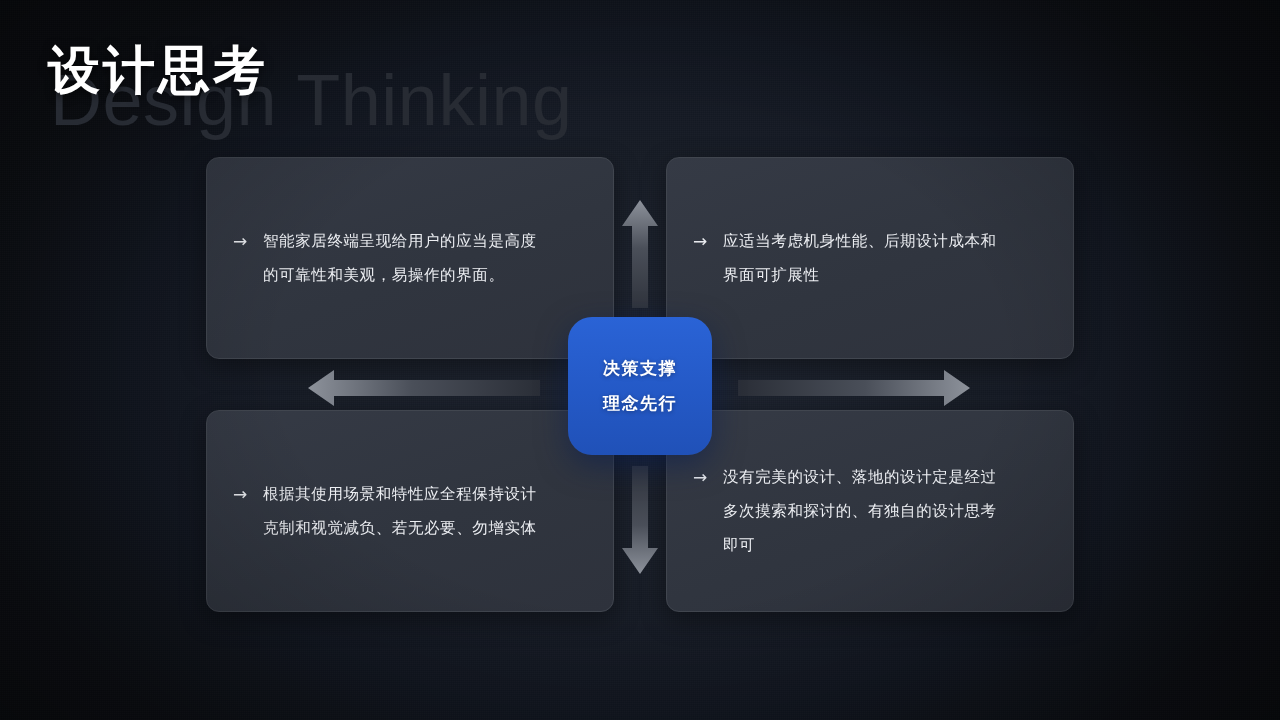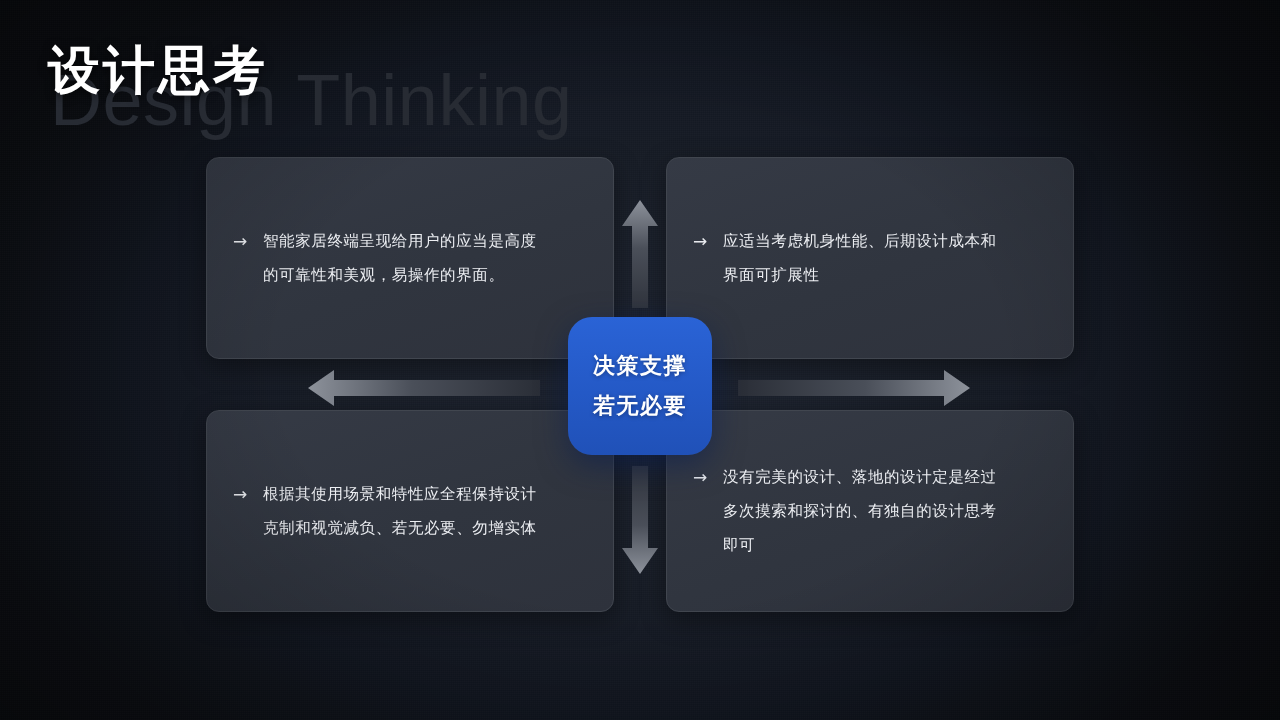--- a/index.html
+++ b/index.html
@@ -120,21 +120,21 @@
     border-radius: 24px;
     box-shadow: 0 10px 30px rgba(10,30,80,0.55);
     display: flex;
     flex-direction: column;
     align-items: center;
     justify-content: center;
     z-index: 6;
   }
   .center-line {
     color: #ffffff;
-    font-size: 22px;
+    font-size: 17px;
     font-weight: bold;
     letter-spacing: 1.5px;
     line-height: 1;
     margin: 9px 0;
     text-shadow: 0 1px 4px rgba(0,0,0,0.35);
   }
 
   
   .arrow {
     position: absolute;
@@ -183,21 +183,21 @@
     <div class="card-inner">
       <span class="bullet-arrow">→</span>
       <span class="card-text">没有完美的设计、落地的设计定是经过
 多次摸索和探讨的、有独自的设计思考
 即可</span>
     </div>
   </div>
 
   <div class="center-node">
     <div class="center-line">决策支撑</div>
-    <div class="center-line">若无必要</div>
+    <div class="center-line">理念先行</div>
   </div>
 
   <svg class="arrow arrow-up" viewBox="0 0 46 108">
     <defs>
       <linearGradient id="gradUp" x1="0" y1="1" x2="0" y2="0">
         <stop offset="0%" stop-color="#30343d"></stop>
         <stop offset="55%" stop-color="#4a4f59"></stop>
         <stop offset="100%" stop-color="#8d929b"></stop>
       </linearGradient>
     </defs>

